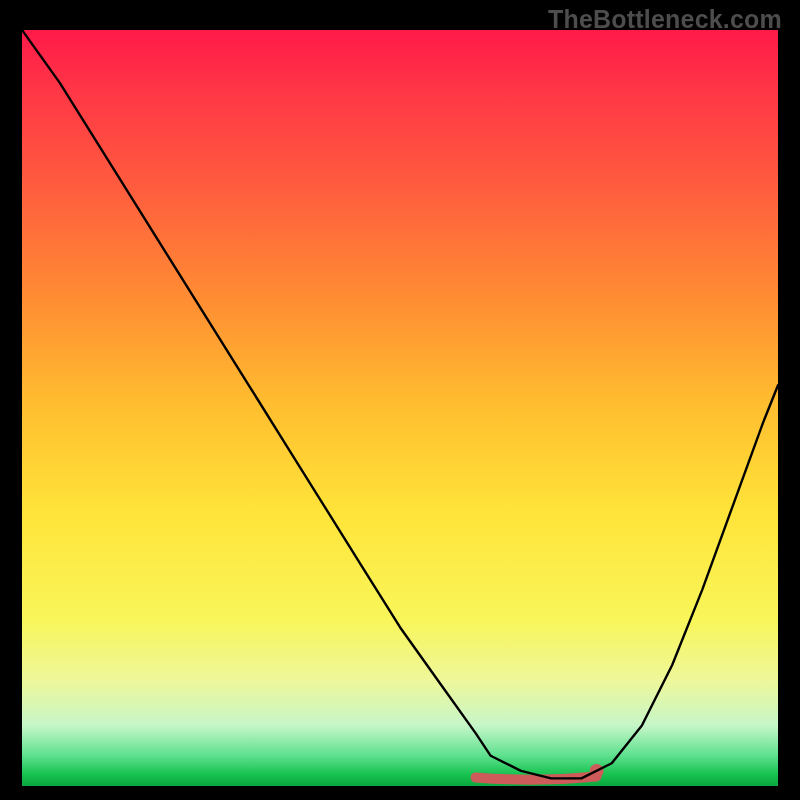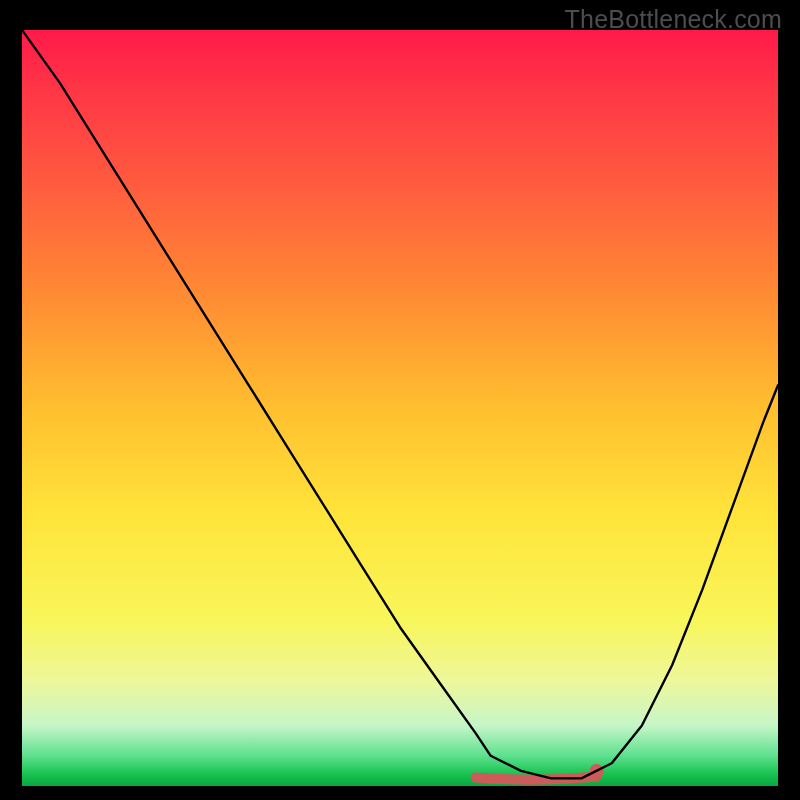--- a/index.html
+++ b/index.html
@@ -44,21 +44,21 @@
       #0aa73e 100%
     );
   }
 
   .watermark {
     position: absolute;
     top: 5px;
     right: 18px;
     color: #4d4d4d;
     font-size: 25px;
-    font-weight: 400;
+    font-weight: 700;
     letter-spacing: 0.2px;
     user-select: none;
   }
 
   svg.curve {
     position: absolute;
     left: 0;
     top: 0;
     width: 756px;
     height: 756px;

